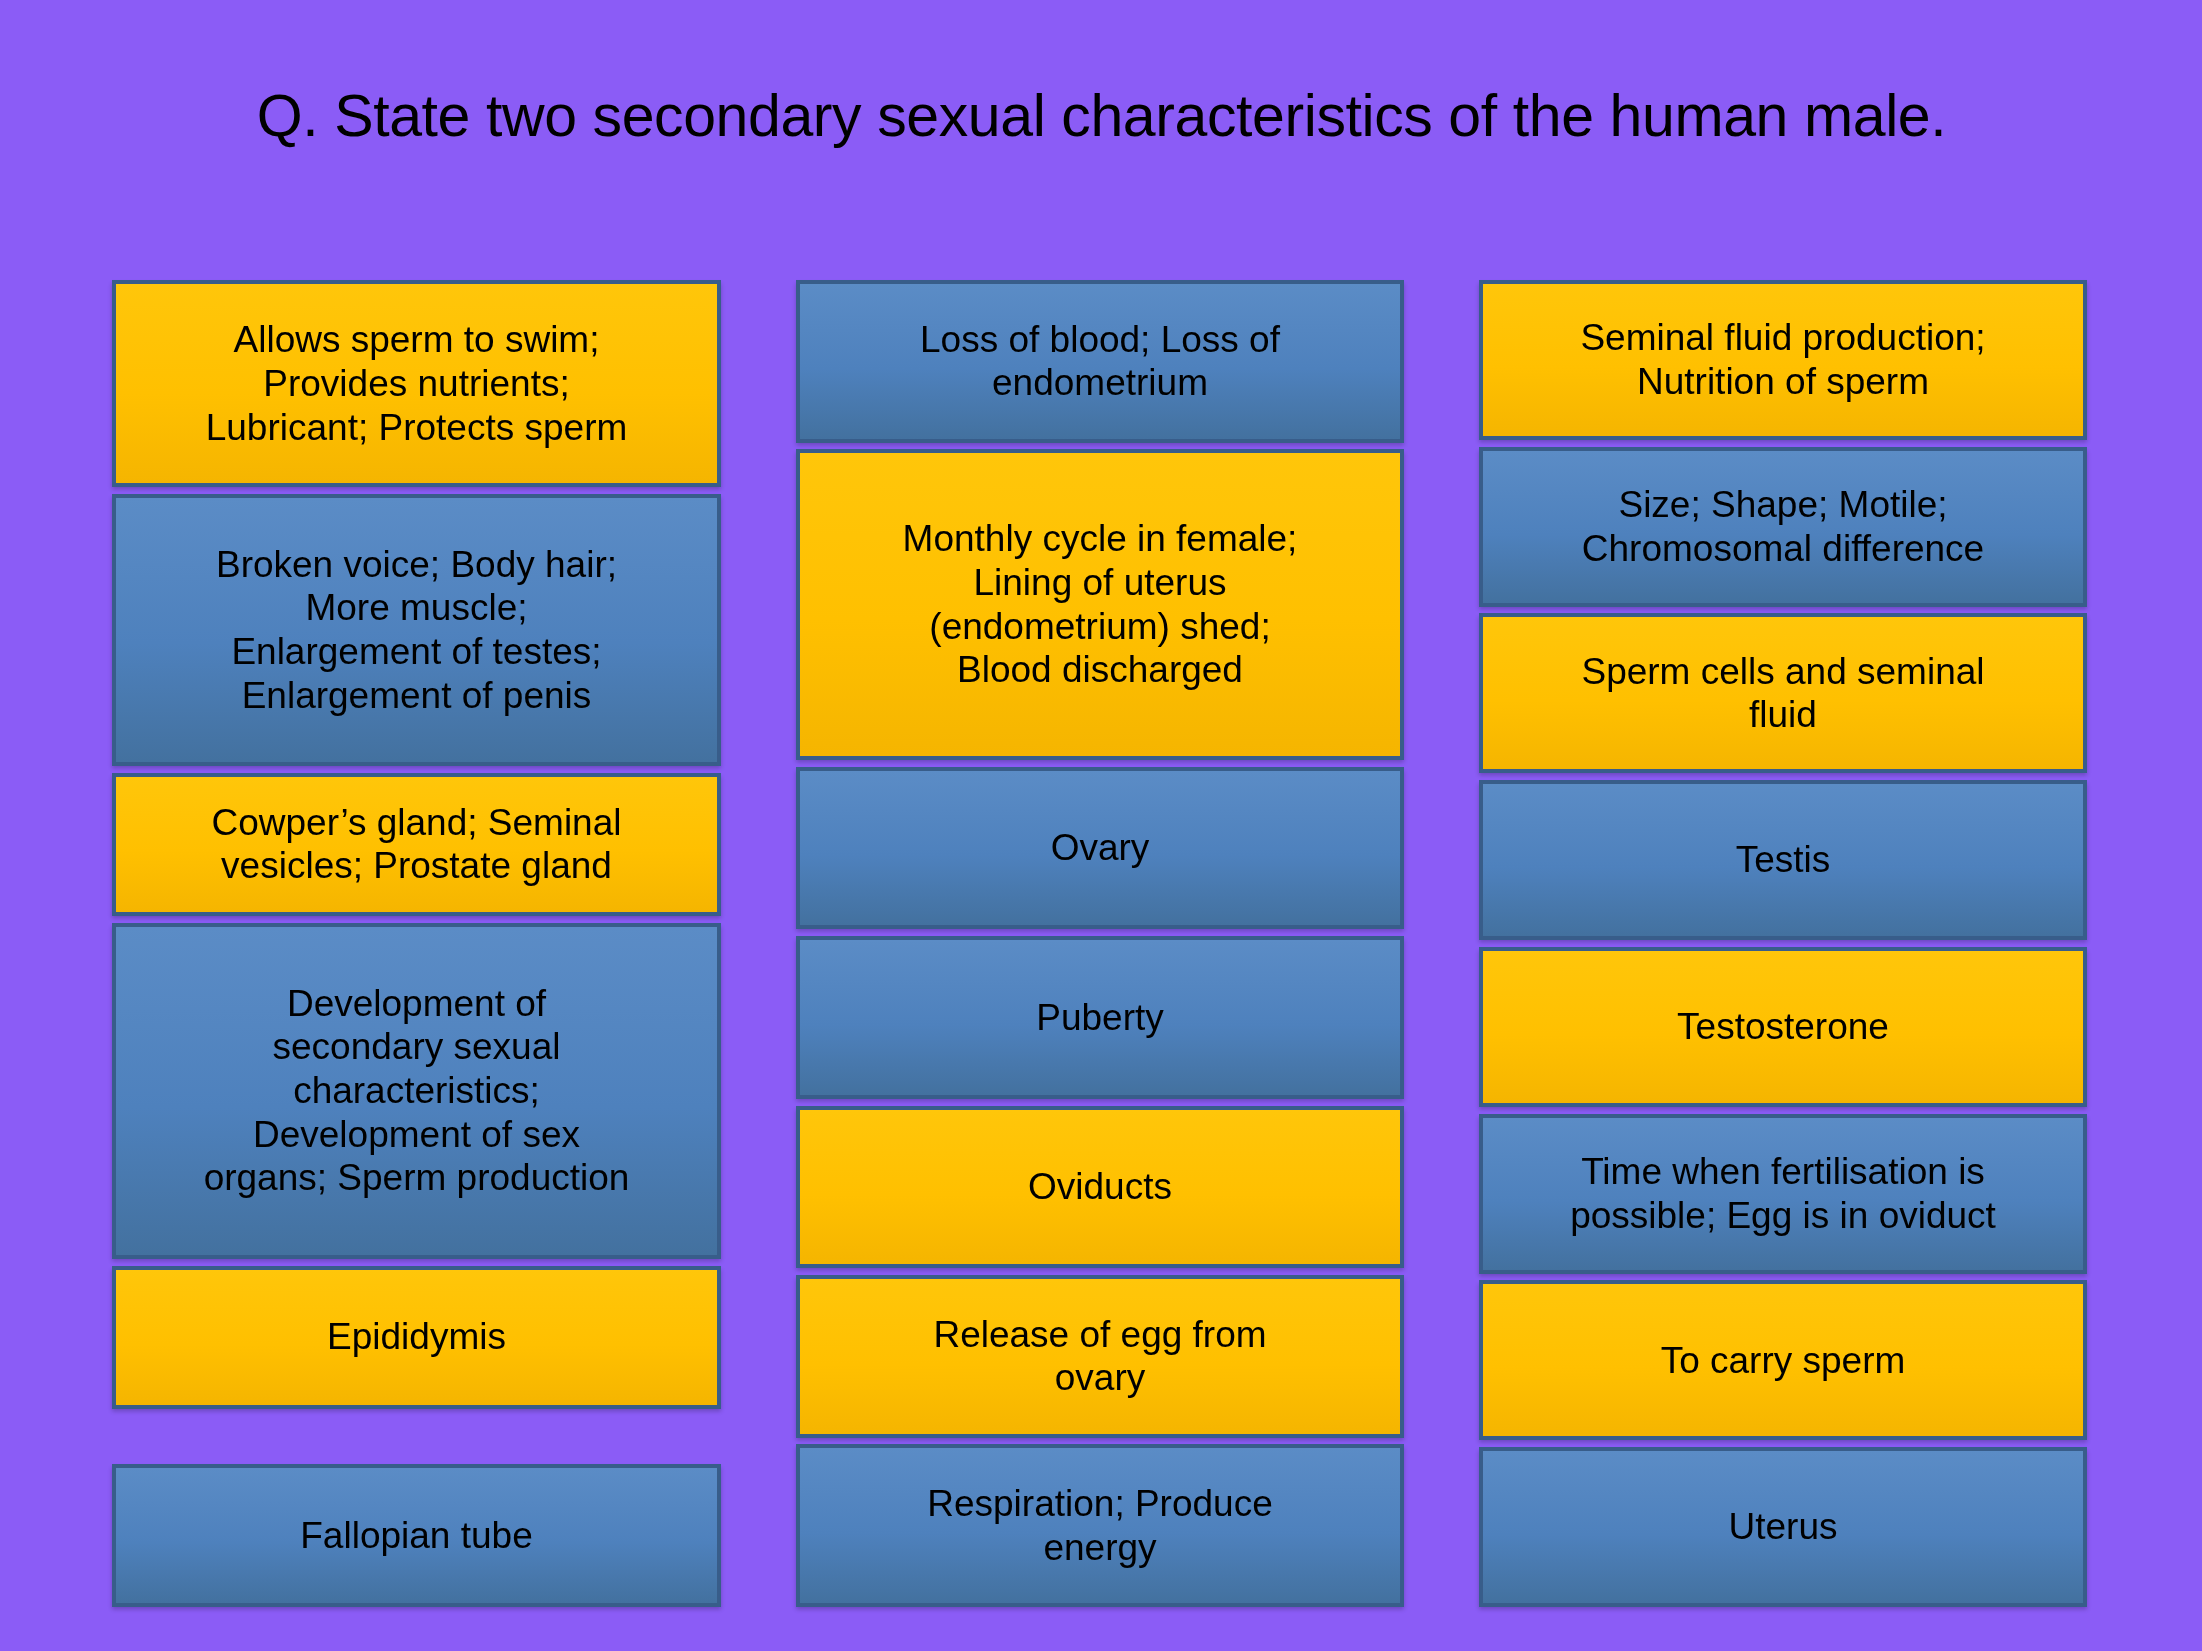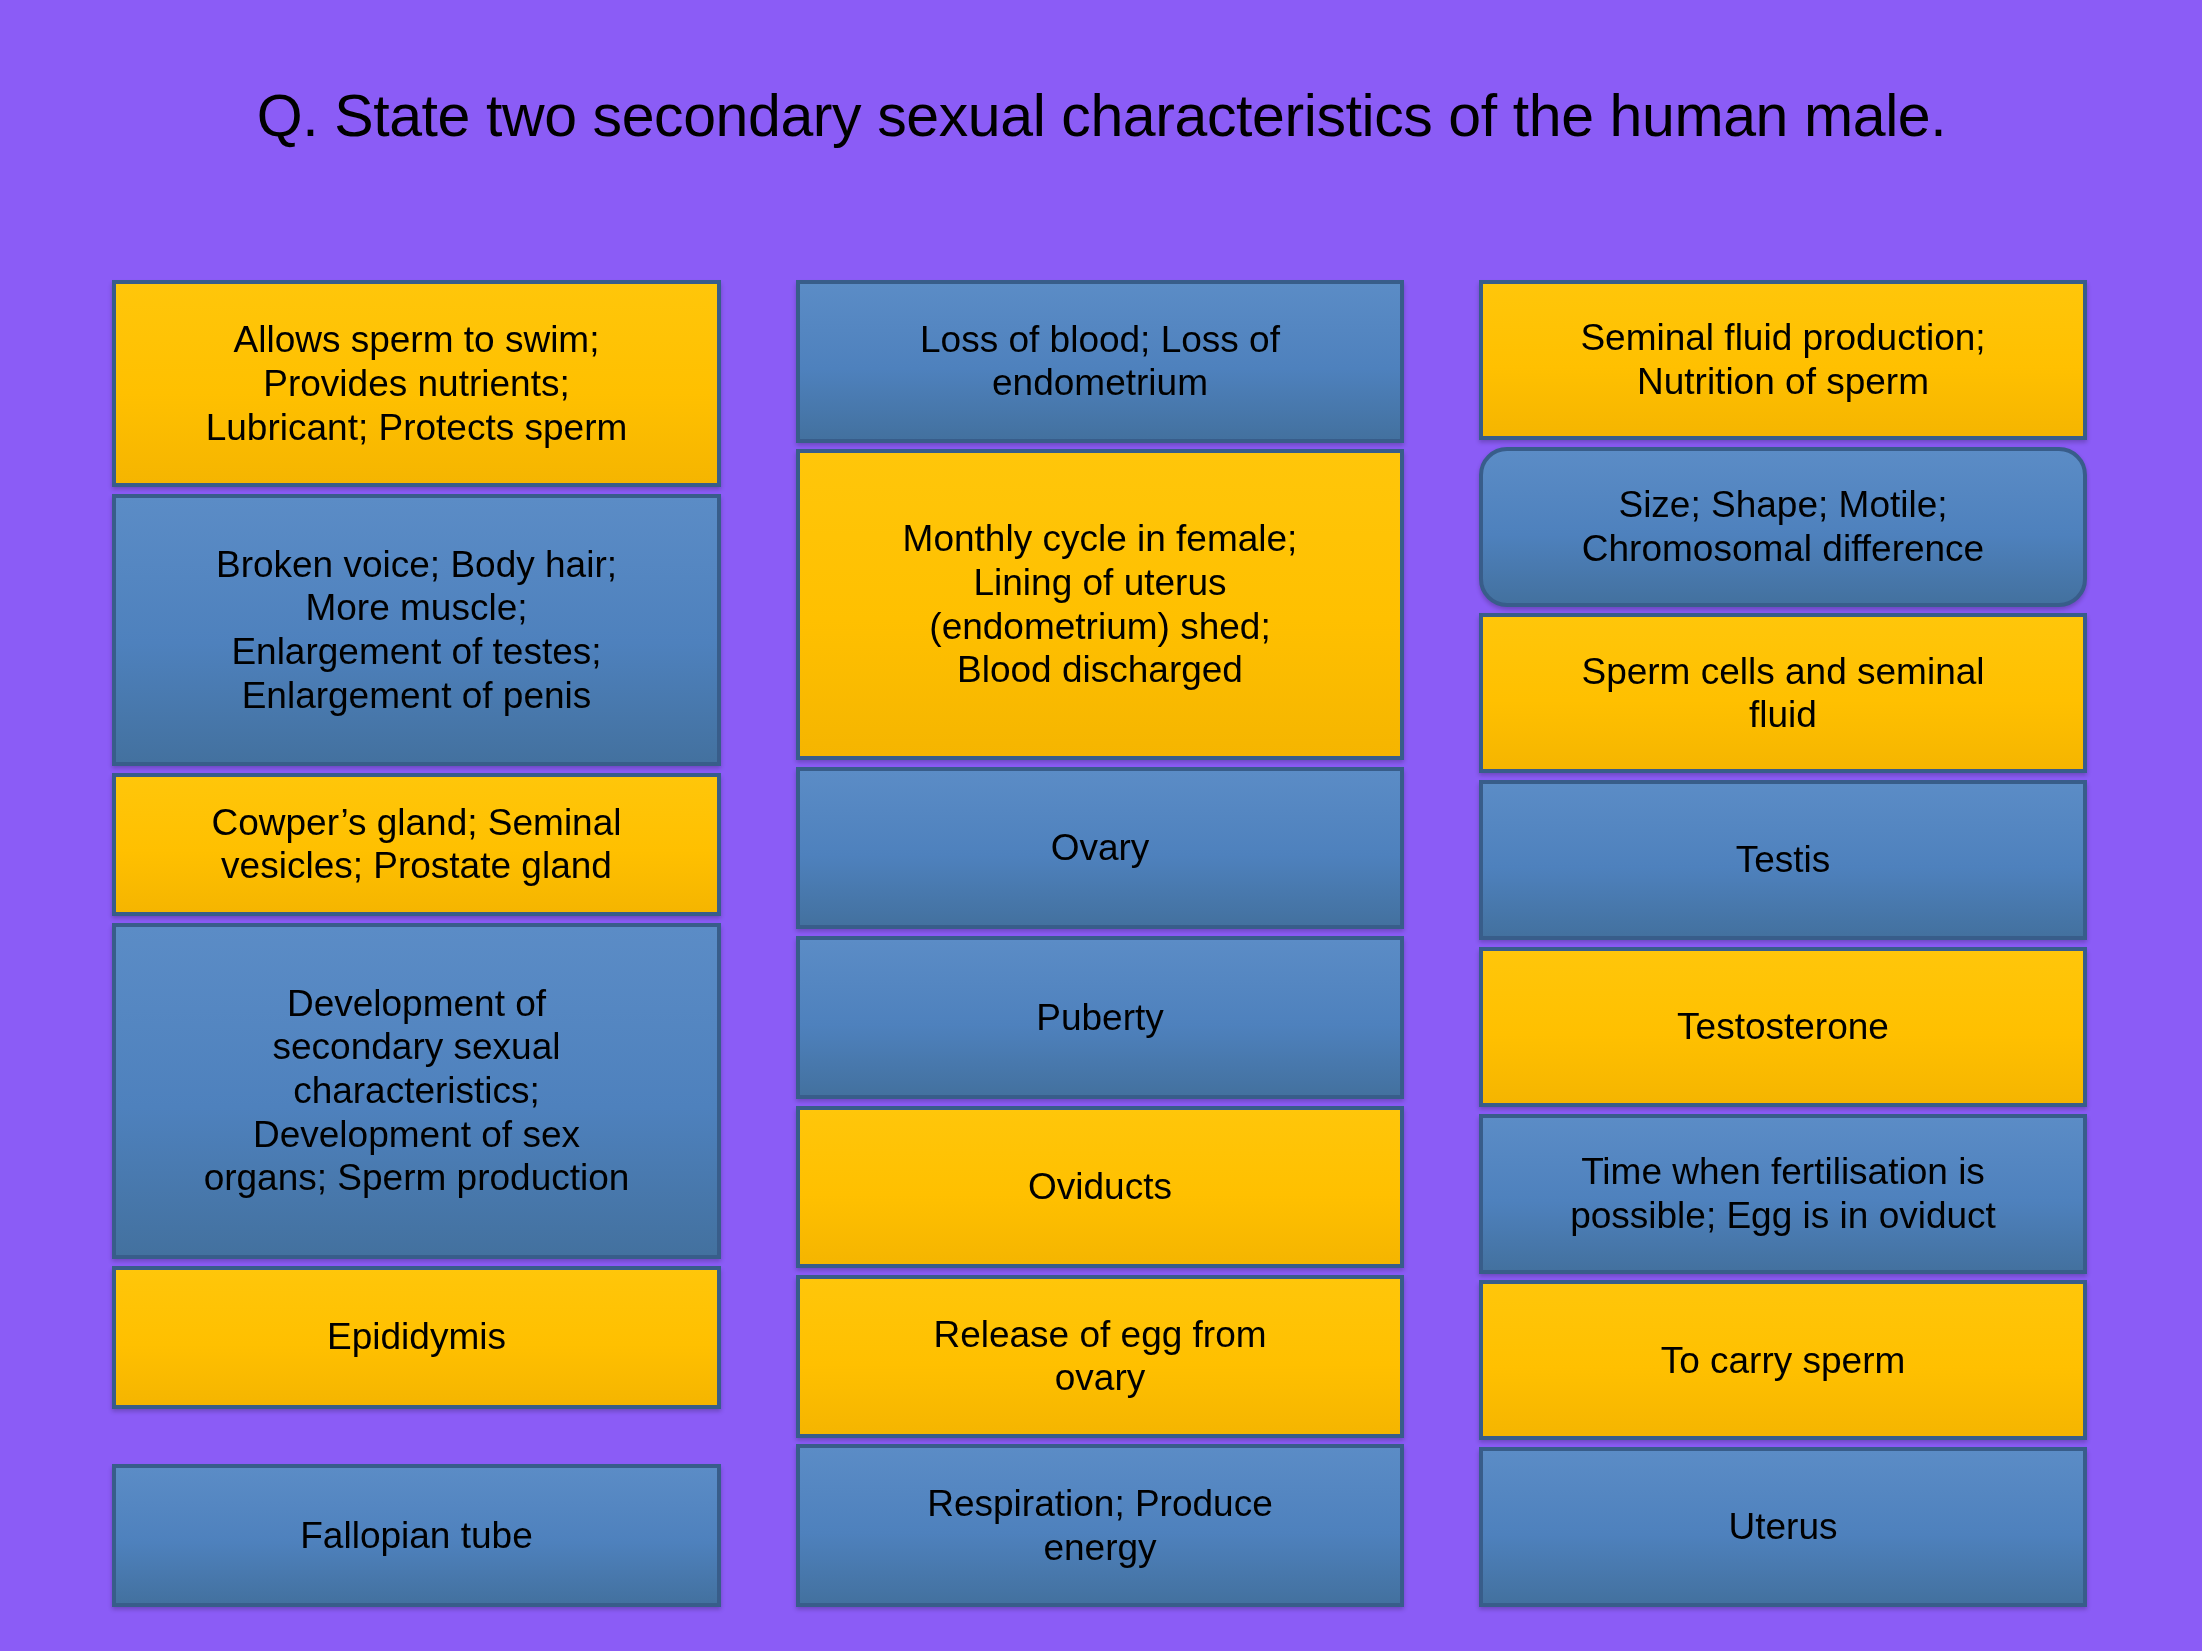--- a/index.html
+++ b/index.html
@@ -162,21 +162,21 @@
         <div class="card blue" style="flex: 2 1 0px;">
           <span class="txt">Respiration; Produce
 energy</span>
         </div>
       </div>
     <div class="column col-3">
         <div class="card gold" style="flex: 2 1 0px;">
           <span class="txt">Seminal fluid production;
 Nutrition of sperm</span>
         </div>
-        <div class="card blue" style="flex: 2 1 0px; border-radius: 28px;">
+        <div class="card blue" style="flex: 2 1 0px;">
           <span class="txt">Size; Shape; Motile;
 Chromosomal difference</span>
         </div>
         <div class="card gold" style="flex: 2 1 0px;">
           <span class="txt">Sperm cells and seminal
 fluid</span>
         </div>
         <div class="card blue" style="flex: 2 1 0px;">
           <span class="txt">Testis</span>
         </div>

